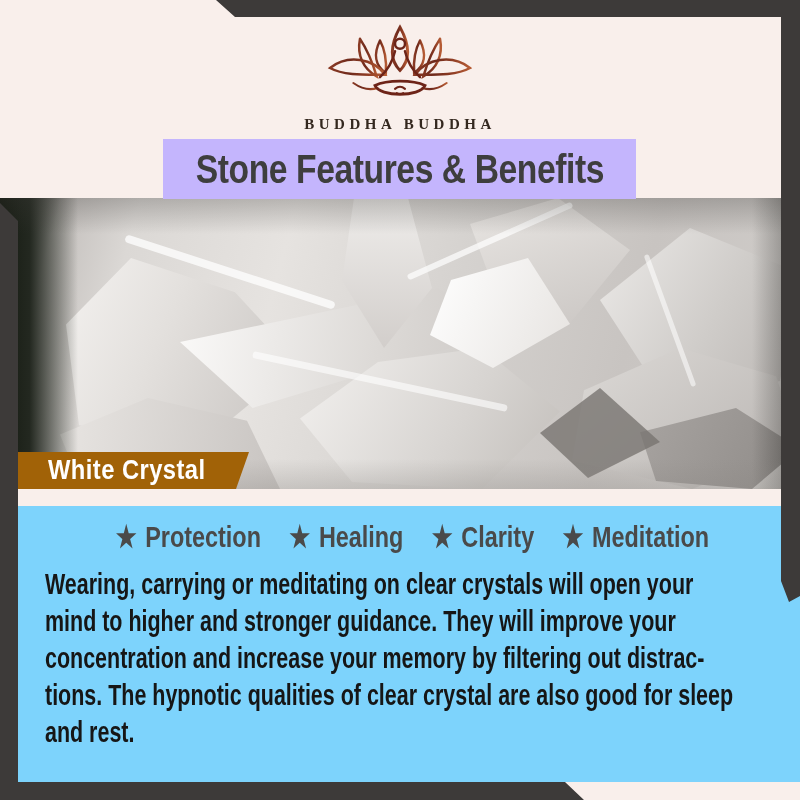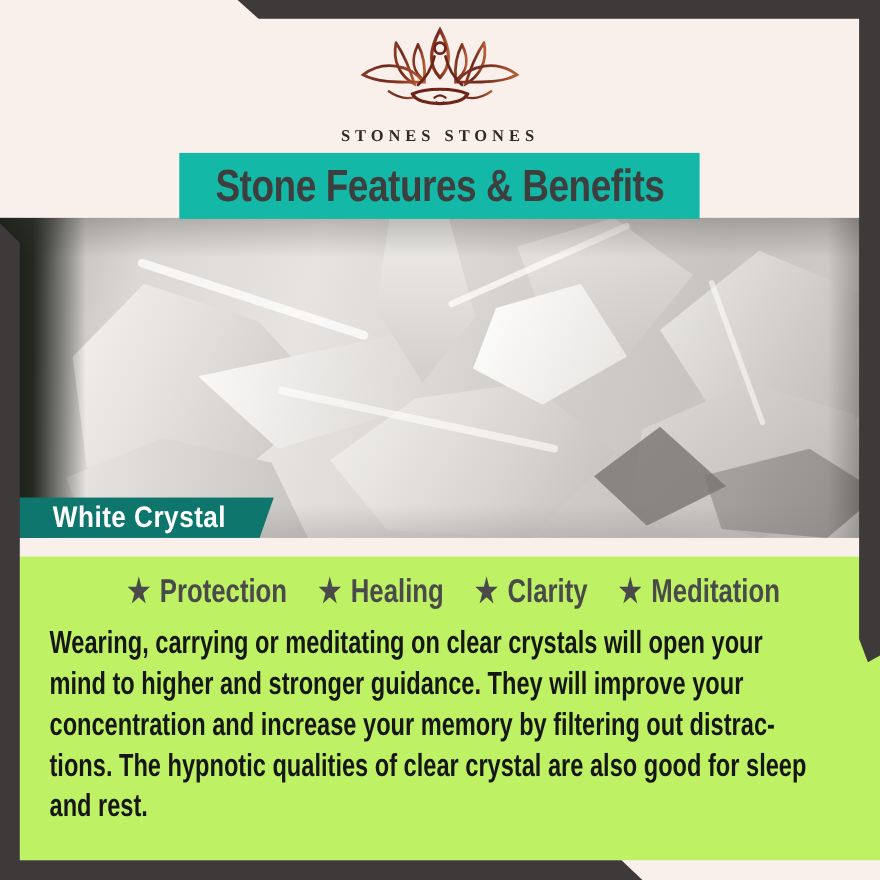--- a/index.html
+++ b/index.html
@@ -12,21 +12,21 @@
   .logo-wrap{position:absolute;top:0;left:0;right:0;text-align:center;z-index:2;}
   .logo-svg{display:block;margin:22px auto 0 auto;}
   .brand-name{
     margin-top:2px;
     font-family:"Liberation Serif", serif;
     font-size:15px;font-weight:600;letter-spacing:4.5px;color:#34281f;
   }
   
   .title-banner{
     position:absolute;left:163px;top:139px;width:473px;height:60px;
-    background:#14b8a6;display:flex;align-items:center;justify-content:center;z-index:2;
+    background:#c4b5fd;display:flex;align-items:center;justify-content:center;z-index:2;
   }
   .title-banner .title-text{
     display:inline-block;white-space:nowrap;
     font-size:41px;font-weight:bold;color:#3e3e3e;letter-spacing:-0.5px;
     transform:scaleX(.82);transform-origin:center;
   }
   
   .photo{
     position:absolute;left:0;top:198px;width:800px;height:291px;overflow:hidden;z-index:1;
     background:linear-gradient(105deg,#4b4d45 0%,#8d8c88 3%,#c3bfbc 7%,#dbd8d5 16%,#e6e3e0 34%,#d5d2cf 55%,#c8c4c1 76%,#d1cecb 100%);
@@ -74,29 +74,29 @@
   .edge-top{left:0;top:0;width:100%;height:36px;
     background:linear-gradient(180deg,rgba(60,58,55,.28),rgba(60,58,55,0));}
   .edge-right{right:0;top:0;width:48px;height:100%;
     background:linear-gradient(270deg,rgba(25,25,22,.45),rgba(25,25,22,0));}
   .edge-bottom{left:0;bottom:0;width:100%;height:30px;
     background:linear-gradient(0deg,rgba(140,136,132,.3),rgba(140,136,132,0));}
   
   .crystal-label{
     position:absolute;left:0;top:452px;width:249px;height:37px;z-index:3;
     clip-path:polygon(0 0,249px 0,236px 100%,0 100%);
-    background:#0f766e;display:flex;align-items:center;padding-left:48px;box-sizing:border-box;
+    background:#a16207;display:flex;align-items:center;padding-left:48px;box-sizing:border-box;
   }
   .crystal-label .label-text{
     display:inline-block;color:#ffffff;font-weight:bold;font-size:27px;letter-spacing:.5px;
     transform:scaleX(.88);transform-origin:left center;white-space:nowrap;
   }
   
   .content{
-    position:absolute;left:18px;top:506px;width:782px;height:276px;background:#bef264;z-index:2;overflow:hidden;
+    position:absolute;left:18px;top:506px;width:782px;height:276px;background:#7dd3fc;z-index:2;overflow:hidden;
   }
   .benefits{margin-top:13px;text-align:center;white-space:nowrap;}
   .benefits-inner{
     display:inline-block;transform:scaleX(.78);transform-origin:center;
     font-size:30px;font-weight:bold;color:#4a4a4a;
   }
   .benefit-item{margin:0 14px;}
   .benefit-item .star-glyph{margin-right:11px;}
   .desc{margin:12px 0 0 27px;}
   .desc-inner{
@@ -134,21 +134,21 @@
       </g>
       <g stroke="#6d2418" fill="none" stroke-linecap="round">
         <circle cx="90" cy="26" r="6" stroke-width="3"></circle>
         <path d="M84 35 C81 48 75 58 66 66" stroke-width="3"></path>
         <path d="M96 35 C99 48 105 58 114 66" stroke-width="3"></path>
         <path d="M60 76 C66 90 114 90 120 76 C106 69 74 69 60 76 Z" stroke-width="3.5"></path>
         <path d="M84 80 q6 -5 12 0" stroke-width="2.5"></path>
         <path d="M86 85 q4 3 8 0" stroke-width="2"></path>
       </g>
     </svg>
-    <div class="brand-name">STONES STONES</div>
+    <div class="brand-name">BUDDHA BUDDHA</div>
   </div>
 
   <div class="title-banner">
     <span class="title-text">Stone Features &amp; Benefits</span>
   </div>
 
   <div class="photo">
     <div class="sh1"></div>
     <div class="sh2"></div>
     <div class="sh3"></div>

